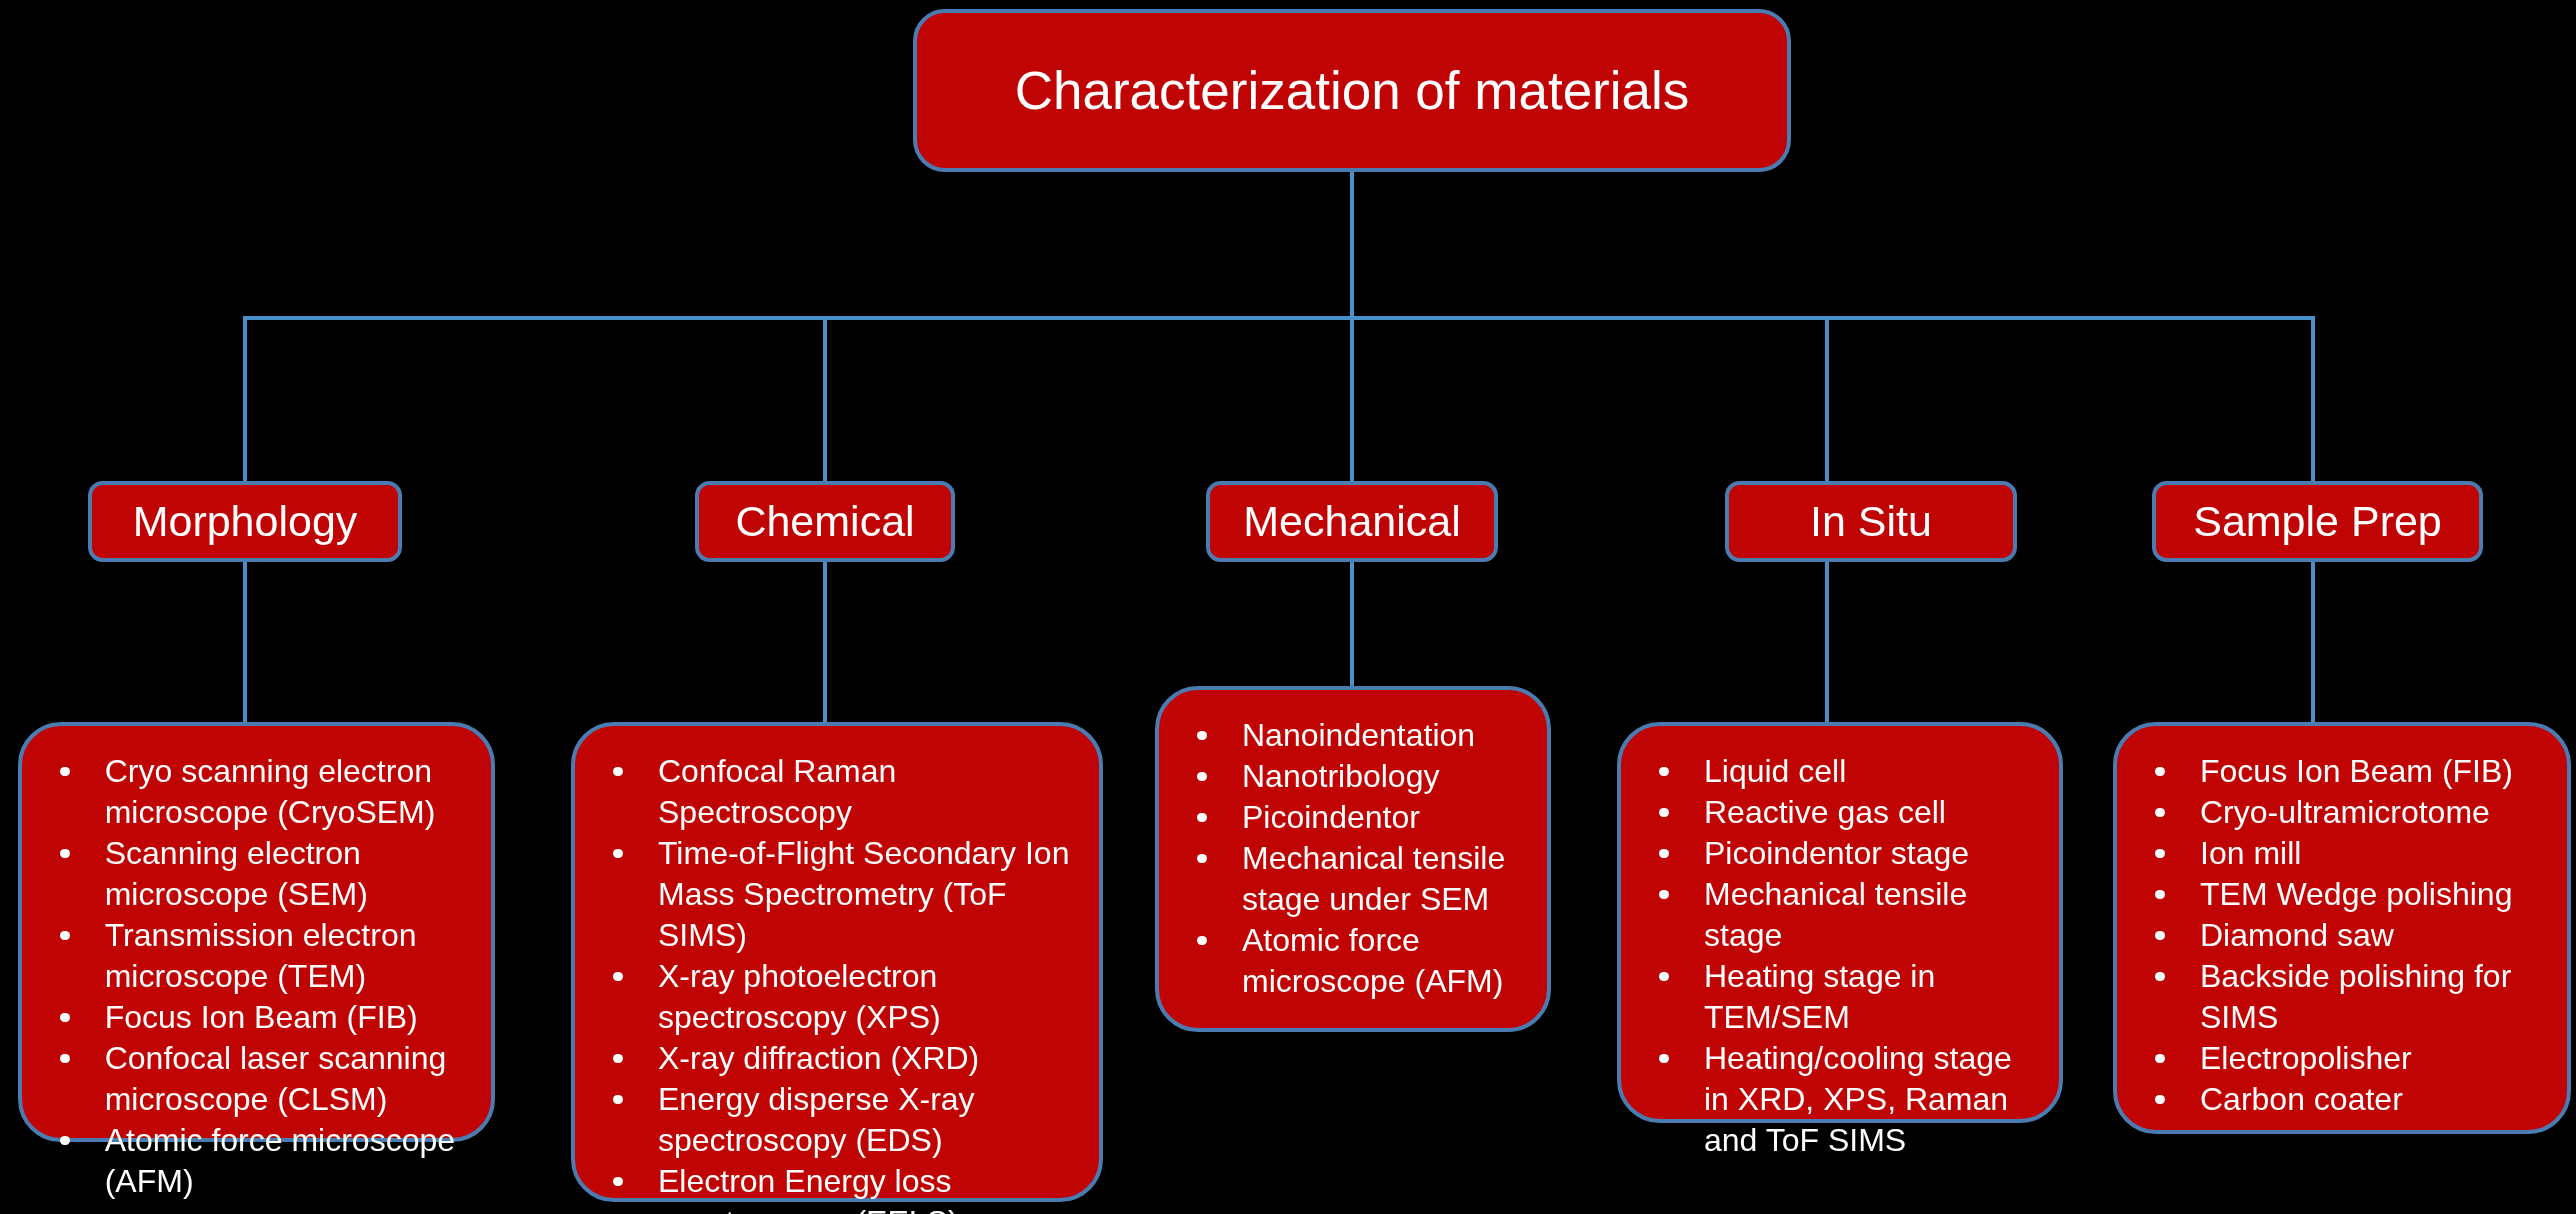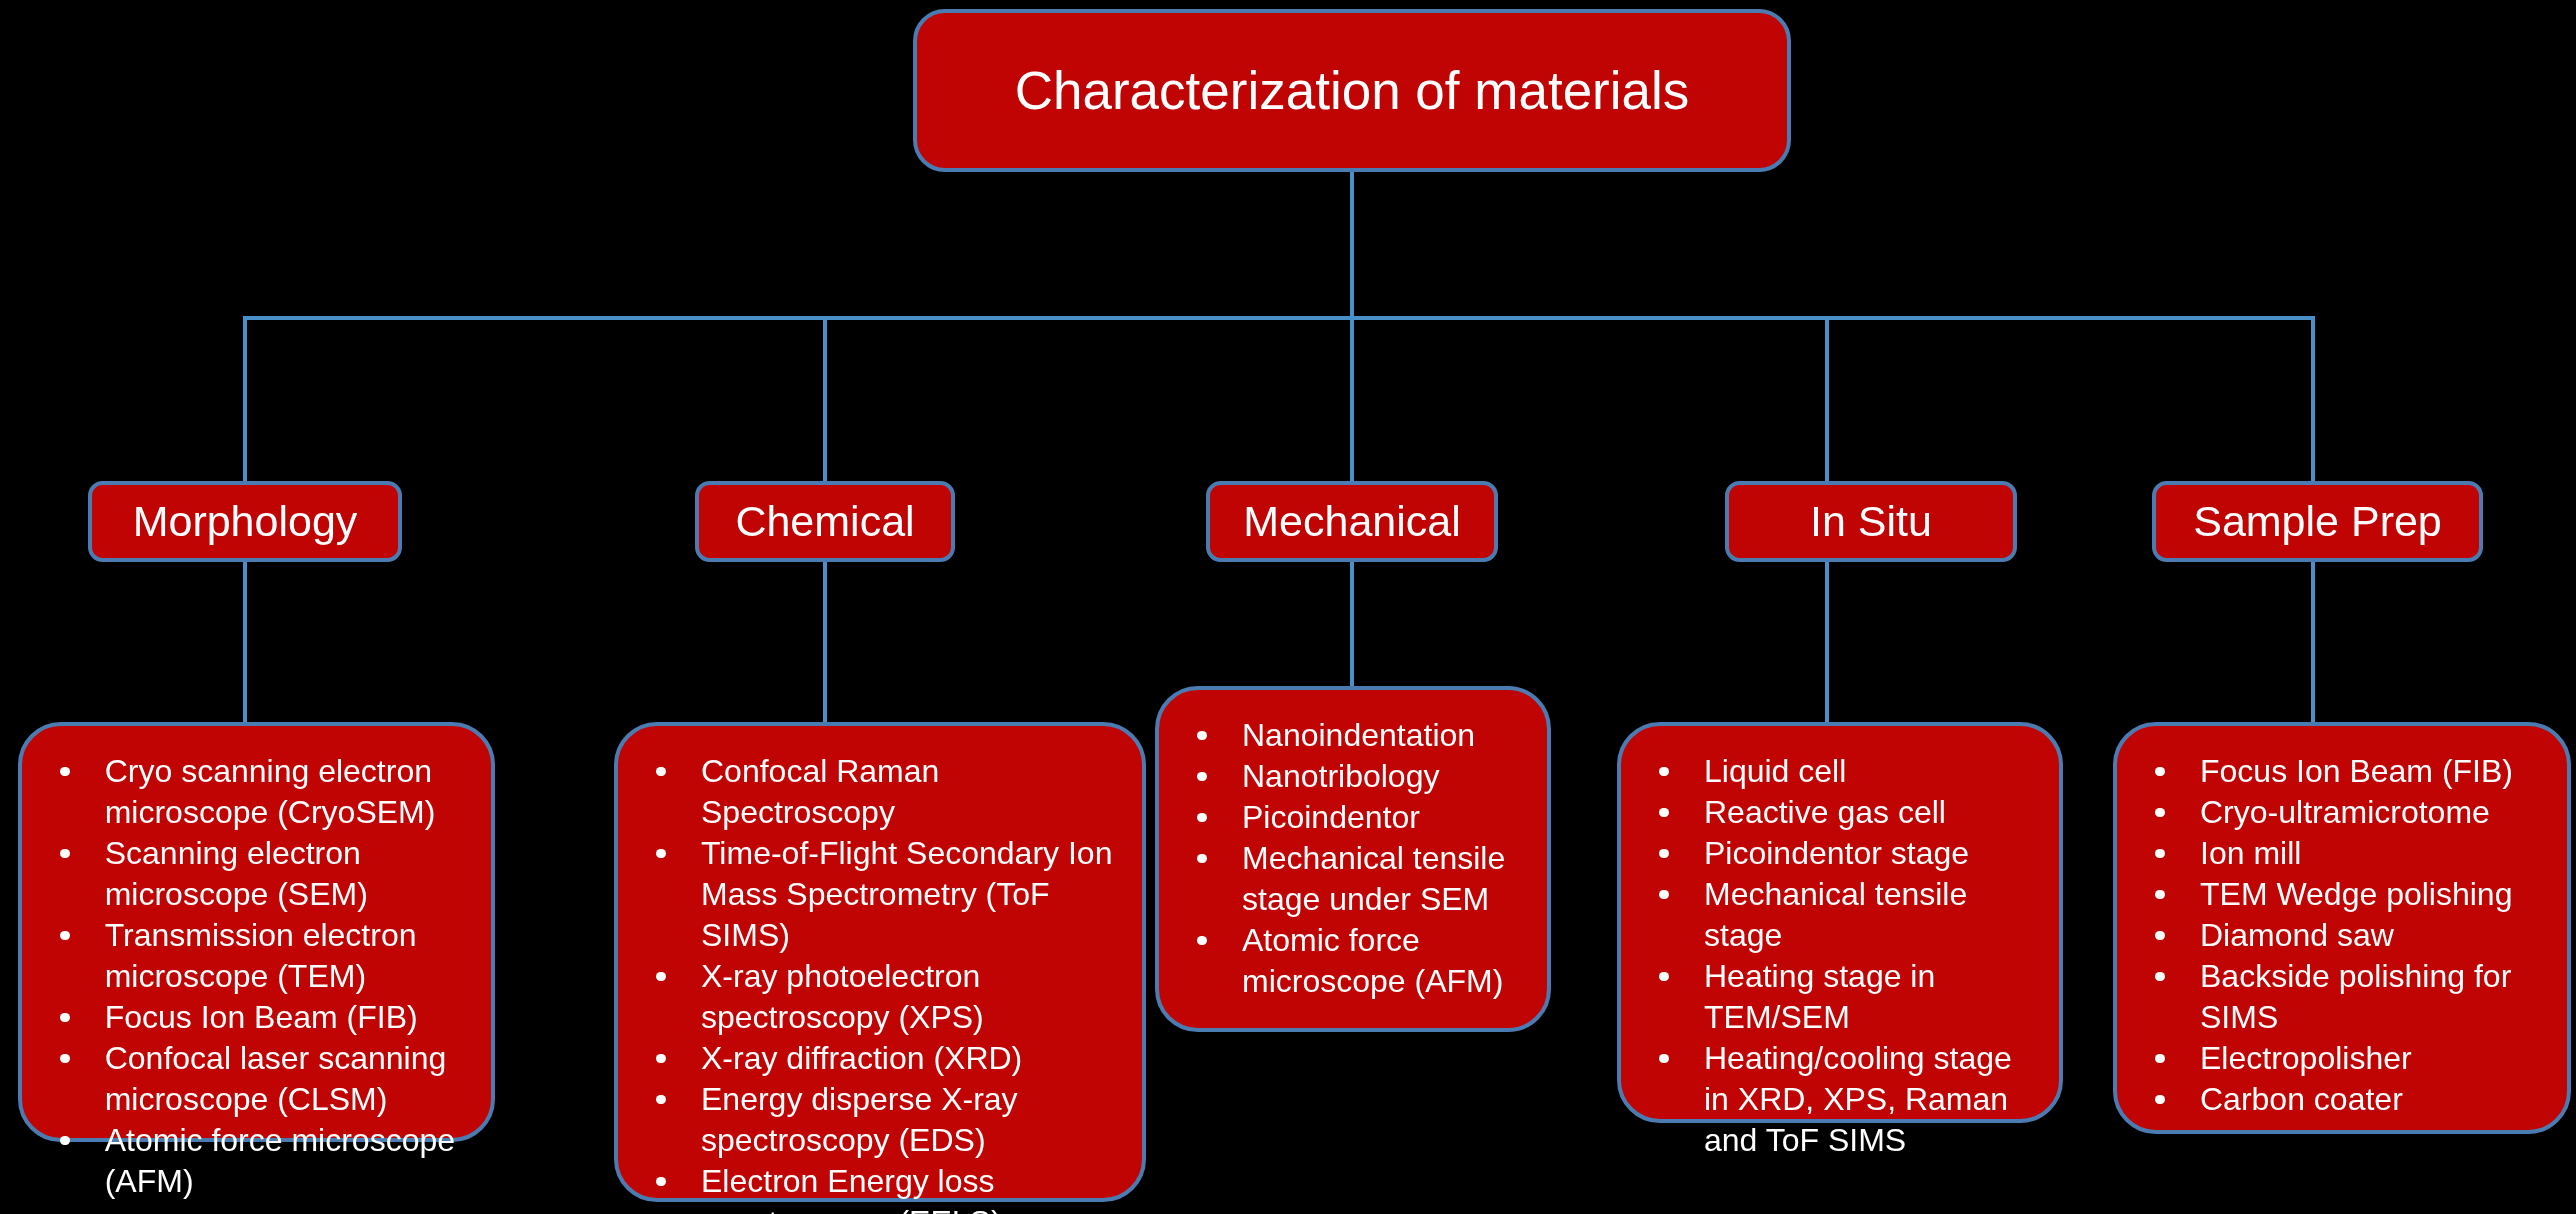--- a/index.html
+++ b/index.html
@@ -99,21 +99,21 @@
   <div class="box list-box" style="left:17.7px;top:722px;width:477px;height:420px;">
     <ul>
         <li>Cryo scanning electron microscope (CryoSEM)</li>
         <li>Scanning electron microscope (SEM)</li>
         <li>Transmission electron microscope (TEM)</li>
         <li>Focus Ion Beam (FIB)</li>
         <li>Confocal laser scanning microscope (CLSM)</li>
         <li>Atomic force microscope (AFM)</li>
       </ul>
   </div>
-  <div class="box list-box" style="left:571px;top:722px;width:532px;height:480px;margin-left:43px;">
+  <div class="box list-box" style="left:571px;top:722px;width:532px;height:480px;">
     <ul>
         <li>Confocal Raman Spectroscopy</li>
         <li>Time-of-Flight Secondary Ion Mass Spectrometry (ToF SIMS)</li>
         <li>X-ray photoelectron spectroscopy (XPS)</li>
         <li>X-ray diffraction (XRD)</li>
         <li>Energy disperse X-ray spectroscopy (EDS)</li>
         <li>Electron Energy loss spectroscopy (EELS)</li>
       </ul>
   </div>
   <div class="box list-box" style="left:1155px;top:686px;width:396px;height:346px;">

